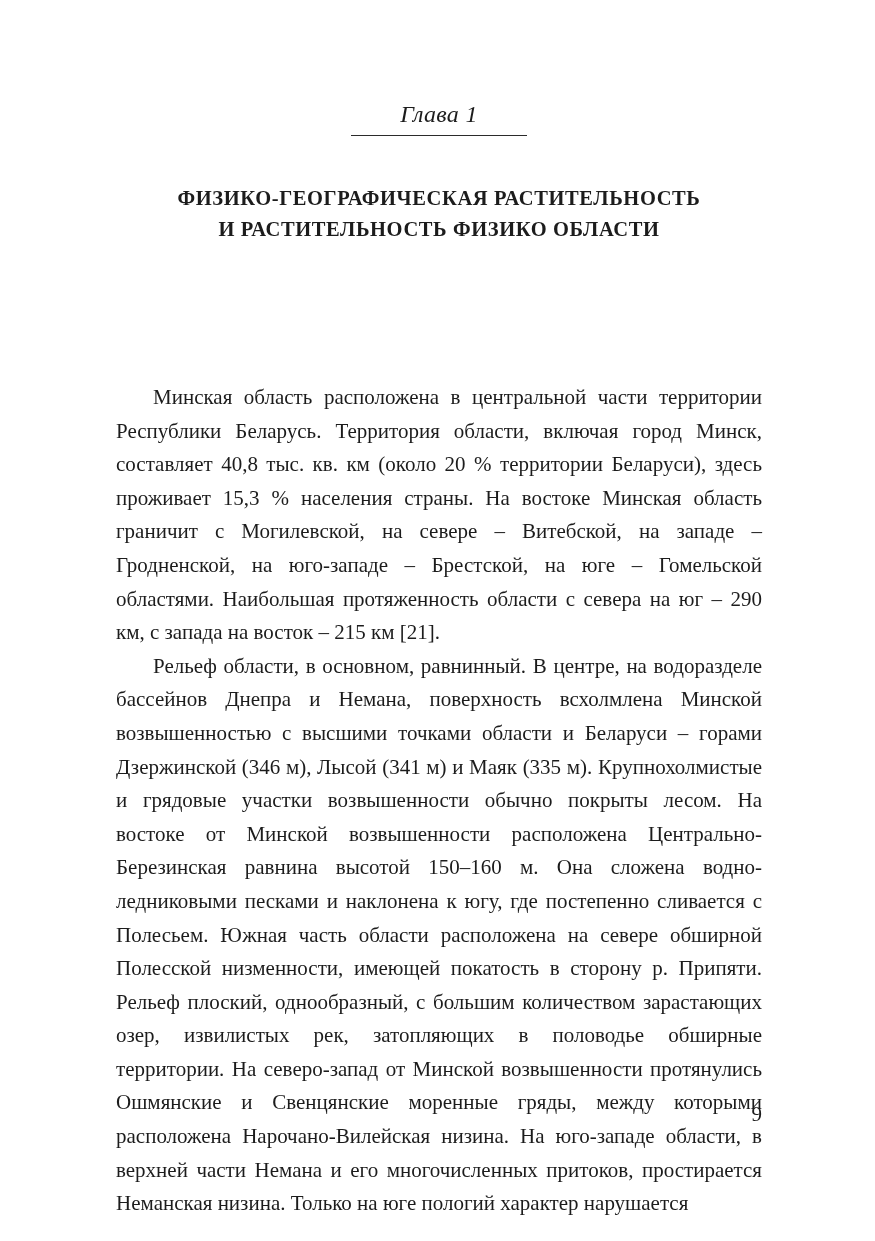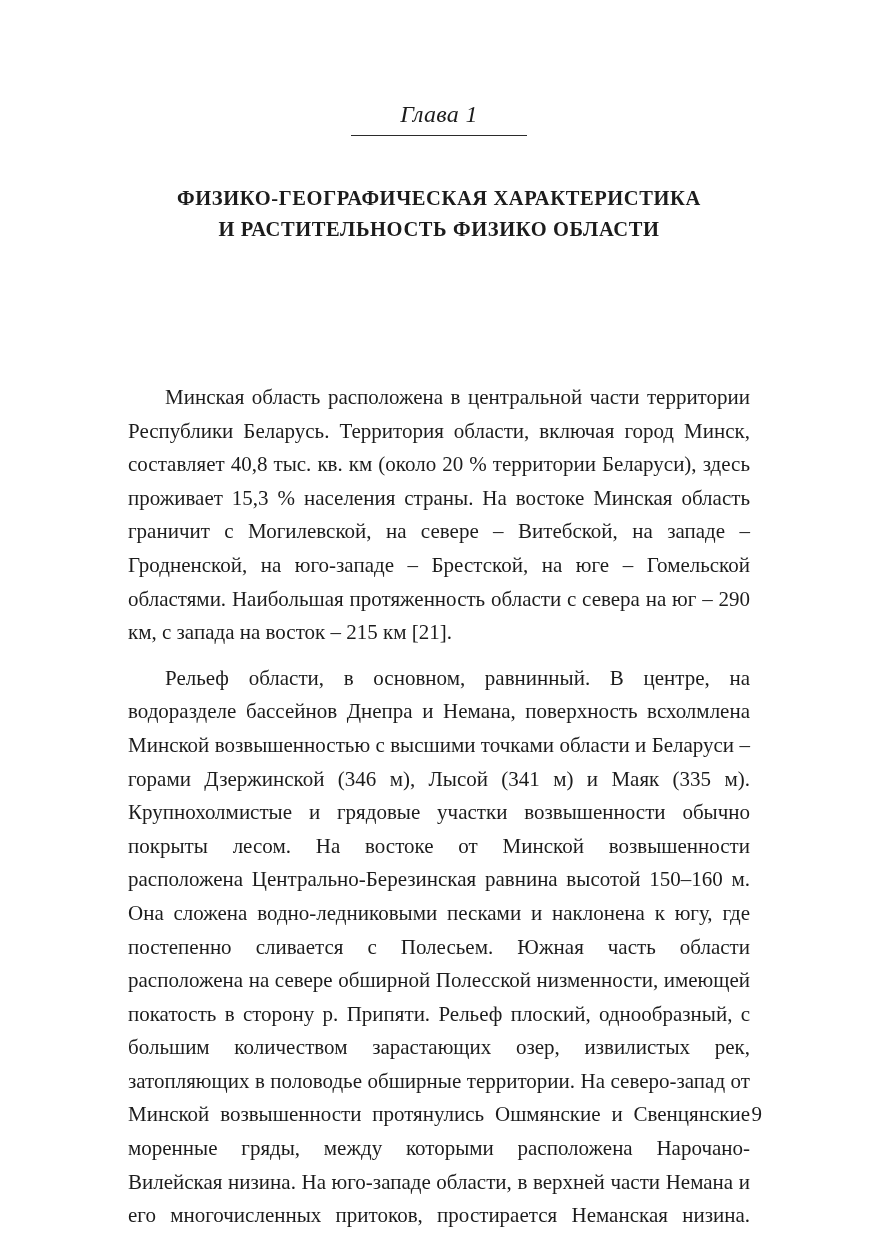--- a/index.html
+++ b/index.html
@@ -49,21 +49,21 @@
     line-height: 31px;
     letter-spacing: 0.6px;
   }
   .body-text {
     margin-top: 136px;
     font-size: 21px;
     line-height: 33.6px;
     text-align: justify;
   }
   .body-text p {
-    margin: 12px;
+    margin: 0;
     padding: 0;
     text-indent: 37px;
   }
   .page-number {
     position: absolute;
     right: 112px;
     top: 1102px;
     font-size: 21px;
     line-height: 24px;
   }
@@ -71,21 +71,21 @@
 </head>
 <body>
 
 <div class="sheet">
   <div class="content">
 
     <div class="chapter-label">Глава 1</div>
     <div class="chapter-rule"></div>
 
     <div class="page-title">
-      <div>ФИЗИКО-ГЕОГРАФИЧЕСКАЯ ХАРАКТЕРИСТИКА</div>
+      <div>ФИЗИКО-ГЕОГРАФИЧЕСКАЯ РАСТИТЕЛЬНОСТЬ</div>
       <div>И РАСТИТЕЛЬНОСТЬ ФИЗИКО ОБЛАСТИ</div>
     </div>
 
     <div class="body-text">
       <p>Минская область расположена в центральной части территории Республики Беларусь. Территория области, включая город Минск, составляет 40,8 тыс. кв. км (около 20 % территории Беларуси), здесь проживает 15,3 % населения страны. На востоке Минская область граничит с Могилевской, на севере – Витебской, на западе – Гродненской, на юго-западе – Брестской, на юге – Гомельской областями. Наибольшая протяженность области с севера на юг – 290 км, с запада на восток – 215 км [21].</p>
       <p>Рельеф области, в основном, равнинный. В центре, на водоразделе бассейнов Днепра и Немана, поверхность всхолмлена Минской возвышенностью с высшими точками области и Беларуси – горами Дзержинской (346 м), Лысой (341 м) и Маяк (335 м). Крупнохолмистые и грядовые участки возвышенности обычно покрыты лесом. На востоке от Минской возвышенности расположена Центрально-Березинская равнина высотой 150–160 м. Она сложена водно-ледниковыми песками и наклонена к югу, где постепенно сливается с Полесьем. Южная часть области расположена на севере обширной Полесской низменности, имеющей покатость в сторону р. Припяти. Рельеф плоский, однообразный, с большим количеством зарастающих озер, извилистых рек, затопляющих в половодье обширные территории. На северо-запад от Минской возвышенности протянулись Ошмянские и Свенцянские моренные гряды, между которыми расположена Нарочано-Вилейская низина. На юго-западе области, в верхней части Немана и его многочисленных притоков, простирается Неманская низина. Только на юге пологий характер нарушается</p>
     </div>
 
   </div>
 

